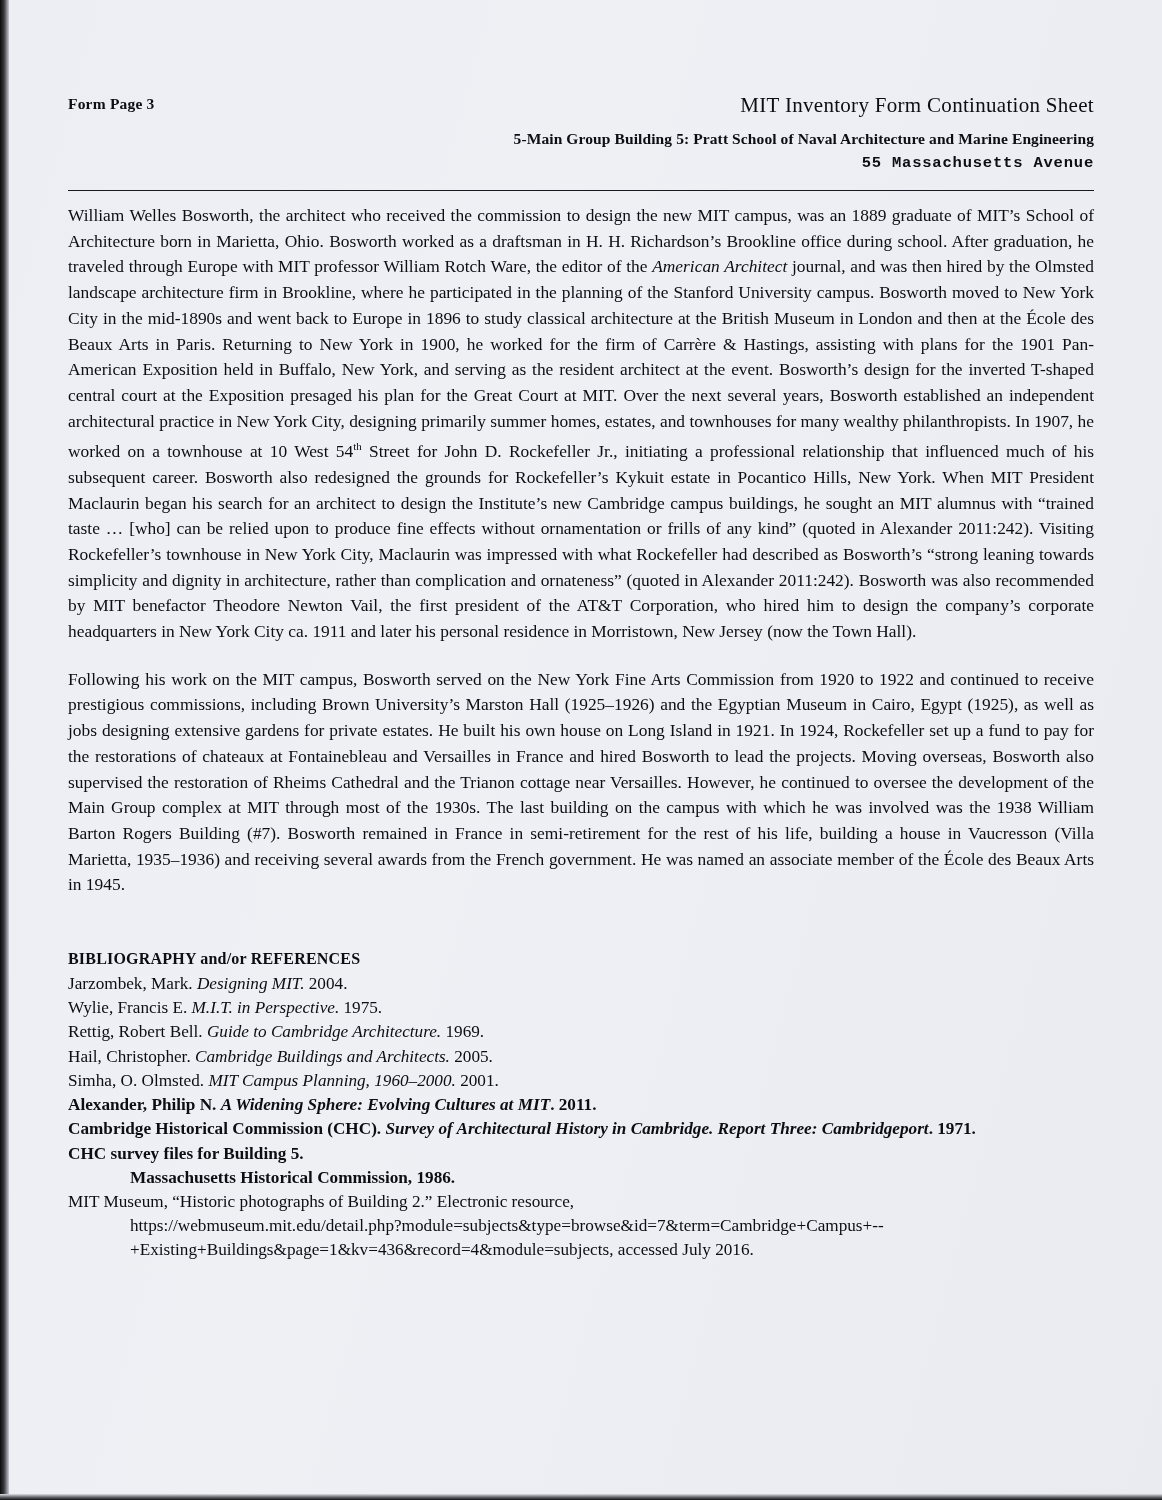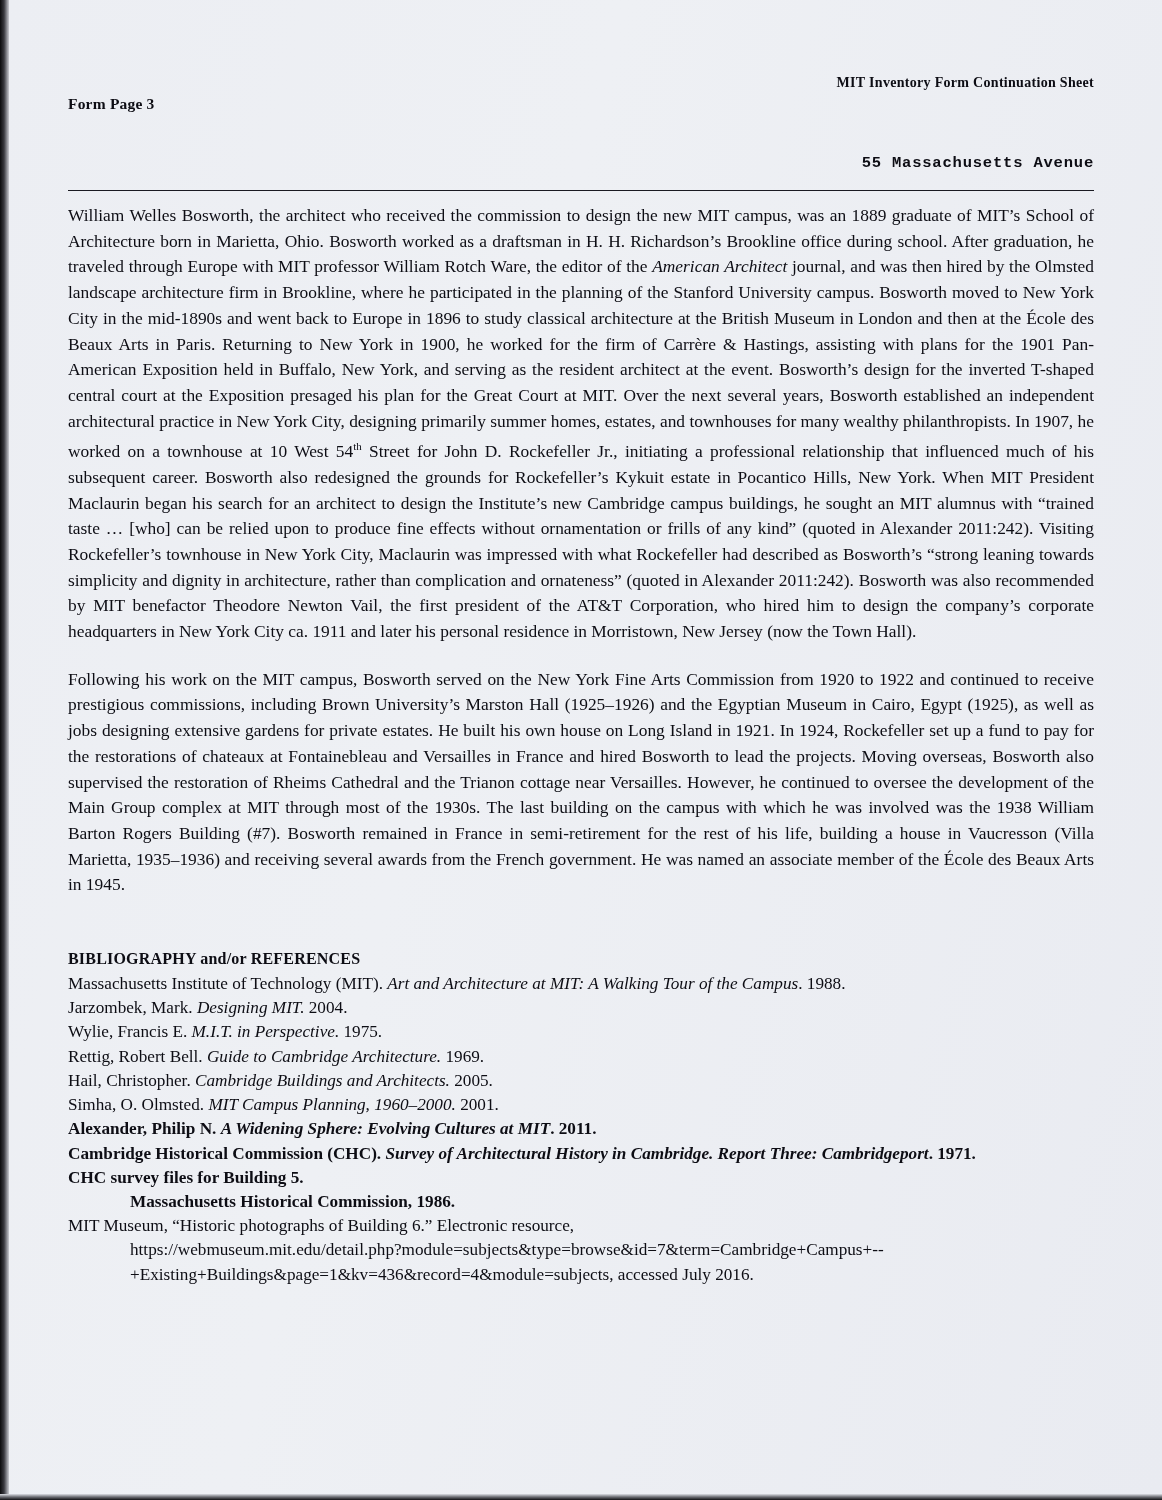--- a/index.html
+++ b/index.html
@@ -50,23 +50,23 @@
     position: absolute;
     left: 0;
     top: 95px;
     font-weight: bold;
     font-size: 15.5px;
     letter-spacing: 0.2px;
   }
   .hdr-title {
     position: absolute;
     right: 0;
-    top: 75px;
-    font-weight: bold;
-    font-size: 14px;
+    top: 93px;
+    font-weight: normal;
+    font-size: 21px;
     letter-spacing: 0.3px;
   }
   .hdr-sub1 {
     position: absolute;
     right: 0;
     top: 130px;
     font-weight: bold;
     font-size: 15.5px;
     letter-spacing: 0.1px;
   }
@@ -131,42 +131,42 @@
 <body>
 
 <div class="page">
   <div class="edge-left"></div>
   <div class="edge-bottom"></div>
 
   <div class="content">
     <div class="hdr">
       <div class="form-page">Form Page 3</div>
       <div class="hdr-title">MIT Inventory Form Continuation Sheet</div>
+      <div class="hdr-sub1">5-Main Group Building 5: Pratt School of Naval Architecture and Marine Engineering</div>
       <div class="hdr-sub2">55 Massachusetts Avenue</div>
       <div class="rule"></div>
     </div>
   </div>
 
   <div class="body-wrap">
     <p class="para"><span>William Welles Bosworth, the architect who received the commission to design the new MIT campus, was an 1889 graduate of MIT’s School of Architecture born in Marietta, Ohio. Bosworth worked as a draftsman in H. H. Richardson’s Brookline office during school. After graduation, he traveled through Europe with MIT professor William Rotch Ware, the editor of the </span><span class="it">American Architect</span><span> journal, and was then hired by the Olmsted landscape architecture firm in Brookline, where he participated in the planning of the Stanford University campus. Bosworth moved to New York City in the mid-1890s and went back to Europe in 1896 to study classical architecture at the British Museum in London and then at the École des Beaux Arts in Paris. Returning to New York in 1900, he worked for the firm of Carrère &amp; Hastings, assisting with plans for the 1901 Pan-American Exposition held in Buffalo, New York, and serving as the resident architect at the event. Bosworth’s design for the inverted T-shaped central court at the Exposition presaged his plan for the Great Court at MIT. Over the next several years, Bosworth established an independent architectural practice in New York City, designing primarily summer homes, estates, and townhouses for many wealthy philanthropists. In 1907, he worked on a townhouse at 10 West 54</span><sup>th</sup><span> Street for John D. Rockefeller Jr., initiating a professional relationship that influenced much of his subsequent career. Bosworth also redesigned the grounds for Rockefeller’s Kykuit estate in Pocantico Hills, New York. When MIT President Maclaurin began his search for an architect to design the Institute’s new Cambridge campus buildings, he sought an MIT alumnus with “trained taste … [who] can be relied upon to produce fine effects without ornamentation or frills of any kind” (quoted in Alexander 2011:242). Visiting Rockefeller’s townhouse in New York City, Maclaurin was impressed with what Rockefeller had described as Bosworth’s “strong leaning towards simplicity and dignity in architecture, rather than complication and ornateness” (quoted in Alexander 2011:242). Bosworth was also recommended by MIT benefactor Theodore Newton Vail, the first president of the AT&amp;T Corporation, who hired him to design the company’s corporate headquarters in New York City ca. 1911 and later his personal residence in Morristown, New Jersey (now the Town Hall).</span></p>
 
     <p class="para second">Following his work on the MIT campus, Bosworth served on the New York Fine Arts Commission from 1920 to 1922 and continued to receive prestigious commissions, including Brown University’s Marston Hall (1925–1926) and the Egyptian Museum in Cairo, Egypt (1925), as well as jobs designing extensive gardens for private estates. He built his own house on Long Island in 1921. In 1924, Rockefeller set up a fund to pay for the restorations of chateaux at Fontainebleau and Versailles in France and hired Bosworth to lead the projects. Moving overseas, Bosworth also supervised the restoration of Rheims Cathedral and the Trianon cottage near Versailles. However, he continued to oversee the development of the Main Group complex at MIT through most of the 1930s. The last building on the campus with which he was involved was the 1938 William Barton Rogers Building (#7). Bosworth remained in France in semi-retirement for the rest of his life, building a house in Vaucresson (Villa Marietta, 1935–1936) and receiving several awards from the French government. He was named an associate member of the École des Beaux Arts in 1945.</p>
 
     <div class="biblio-title">BIBLIOGRAPHY and/or REFERENCES</div>
 
     <div class="biblio">
-      <div class="bib-line"><span>Massachusetts Institute of Technology (MIT). </span><span class="it">Art and Architecture at MIT: A Walking Tour of the Campus</span><span>. 1988.</span></div>
       <div class="bib-line"><span>Jarzombek, Mark. </span><span class="it">Designing MIT.</span><span> 2004.</span></div>
       <div class="bib-line"><span>Wylie, Francis E. </span><span class="it">M.I.T. in Perspective.</span><span> 1975.</span></div>
       <div class="bib-line"><span>Rettig, Robert Bell. </span><span class="it">Guide to Cambridge Architecture.</span><span> 1969.</span></div>
       <div class="bib-line"><span>Hail, Christopher. </span><span class="it">Cambridge Buildings and Architects.</span><span> 2005.</span></div>
       <div class="bib-line"><span>Simha, O. Olmsted. </span><span class="it">MIT Campus Planning, 1960–2000.</span><span> 2001.</span></div>
       <div class="bib-line bold"><span>Alexander, Philip N. </span><span class="it">A Widening Sphere: Evolving Cultures at MIT</span><span>. 2011.</span></div>
       <div class="bib-line bold"><span>Cambridge Historical Commission (CHC). </span><span class="it">Survey of Architectural History in Cambridge. Report Three: Cambridgeport</span><span>. 1971.</span></div>
       <div class="bib-line bold"><span>CHC survey files for Building 5.</span></div>
       <div class="bib-line indent1 bold"><span>Massachusetts Historical Commission, 1986.</span></div>
-      <div class="bib-line"><span>MIT Museum, “Historic photographs of Building 6.” Electronic resource,</span></div>
+      <div class="bib-line"><span>MIT Museum, “Historic photographs of Building 2.” Electronic resource,</span></div>
       <div class="bib-line indent1"><span>https://webmuseum.mit.edu/detail.php?module=subjects&amp;type=browse&amp;id=7&amp;term=Cambridge+Campus+--</span></div>
       <div class="bib-line indent1"><span>+Existing+Buildings&amp;page=1&amp;kv=436&amp;record=4&amp;module=subjects, accessed July 2016.</span></div>
     </div>
 
   </div>
 </div>
 
 </body></html>

